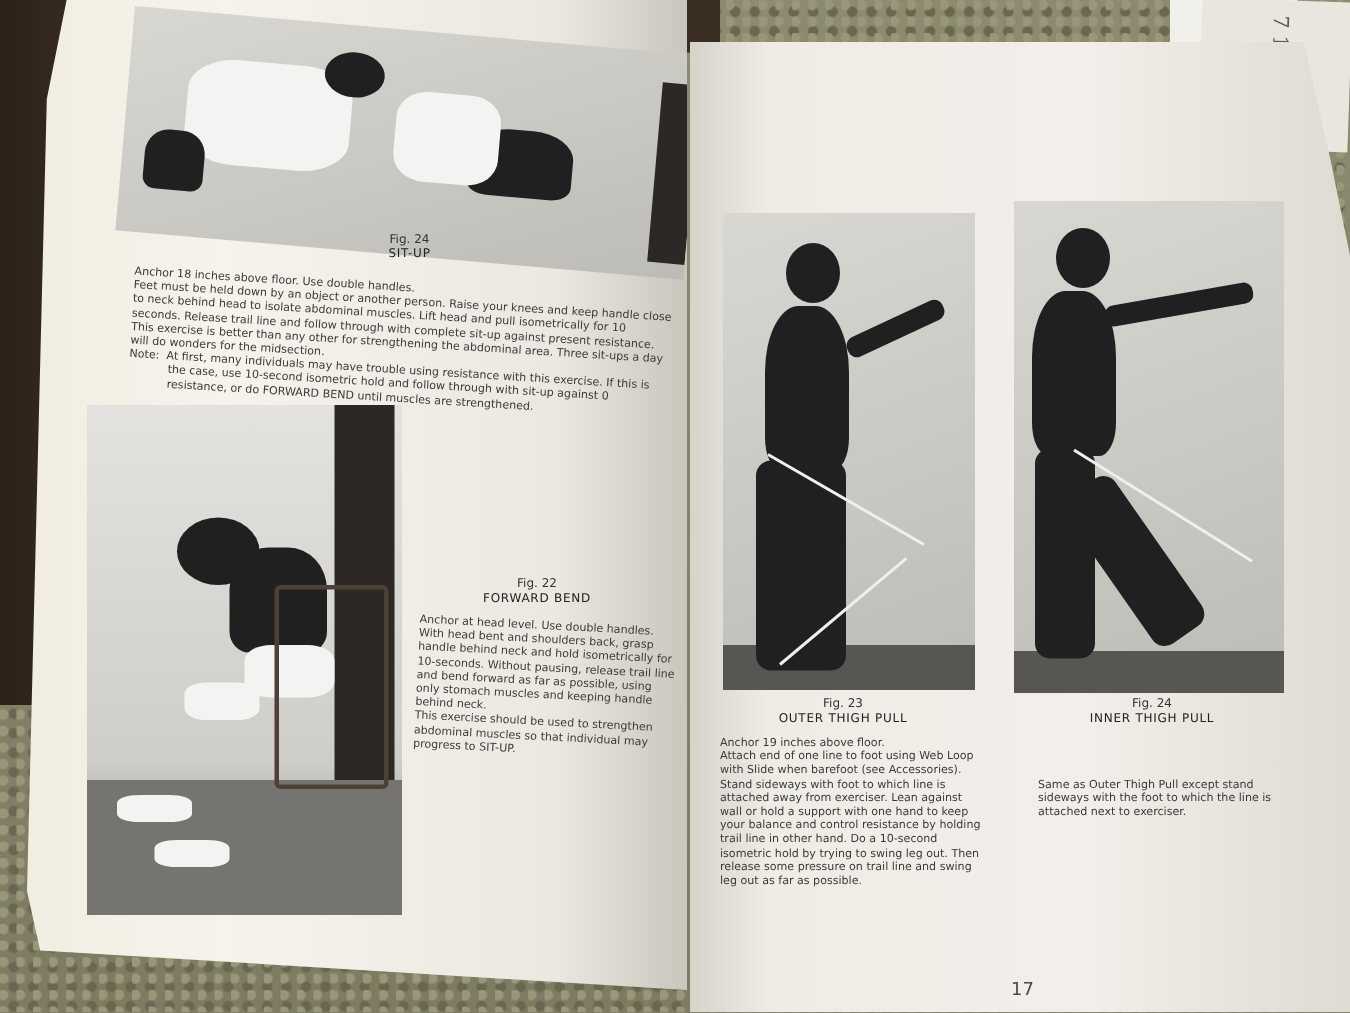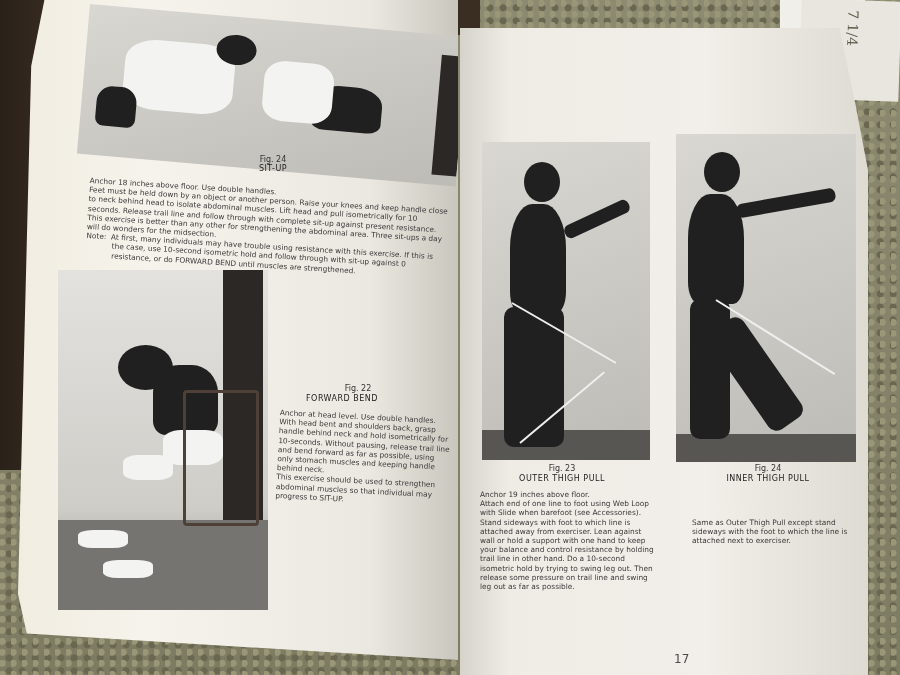--- a/index.html
+++ b/index.html
@@ -35,21 +35,21 @@
     position:absolute; left:780px; top:0; width:85px; height:40px; background:#f1efe9;
   }
   
   .page-left {
     position:absolute; left:18px; top:0; width:440px; height:660px;
     background: linear-gradient(90deg,#f1ede1 0%, #f6f3ec 30%, #ebe8e1 80%, #c9c6bd 100%);
     clip-path: polygon(6% 0, 100% 0, 100% 100%, 2% 96%, 0 90%, 3% 10%);
     box-shadow: 0 0 6px rgba(0,0,0,.4);
   }
   .page-right {
-    position:absolute; left:460px; top:28px; width:408px; height:647px;
+    position:absolute; left:460px; top:28px; width:440px; height:647px;
     background: linear-gradient(90deg,#d6d3cb 0%, #efece6 12%, #f2efea 60%, #dedbd3 100%);
     clip-path: polygon(0 0, 93% 0, 97% 12%, 100% 22%, 100% 100%, 0 100%);
   }
   .photo {
     position:absolute; overflow:hidden;
     background: linear-gradient(160deg,#d9d7d2,#bdbbb6);
   }
   .photo .figure-dark { position:absolute; background:#202020; border-radius:40% 40% 20% 20%; }
   .photo .figure-light { position:absolute; background:#f3f3f1; border-radius:30%; }
   .photo .floor { position:absolute; left:0; right:0; bottom:0; background:#585652; }
@@ -100,21 +100,21 @@
     <div class="floor" style="height:90px; background:#767470;"></div>
     <div class="figure-dark" style="left:60px; top:75px; width:55px; height:45px; border-radius:50%;"></div>
     <div class="figure-dark" style="left:95px; top:95px; width:65px; height:70px;"></div>
     <div class="figure-light" style="left:105px; top:160px; width:60px; height:35px;"></div>
     <div class="figure-light" style="left:65px; top:185px; width:50px; height:25px;"></div>
     <div style="position:absolute; left:125px; top:120px; width:70px; height:130px; border:3px solid #4e4036; border-radius:4px;"></div>
     <div class="figure-light" style="left:20px; top:260px; width:50px; height:18px;"></div>
     <div class="figure-light" style="left:45px; top:290px; width:50px; height:18px;"></div>
   </div>
   <div class="caption-fig" style="left:310px; top:384px; width:60px;">Fig. 22</div>
-  <div class="caption-title" style="left:274px; top:394px; width:100px;">FORWARD BEND</div>
+  <div class="caption-title" style="left:290px; top:394px; width:100px;">FORWARD BEND</div>
   <div class="body-text" style="left:262px; top:408px; width:172px; transform:rotate(3deg); transform-origin:0 0;">
     <p>Anchor at head level. Use double handles. With head bent and shoulders back, grasp handle behind neck and hold isometrically for 10-seconds. Without pausing, release trail line and bend forward as far as possible, using only stomach muscles and keeping handle behind neck.</p>
     <p>This exercise should be used to strengthen abdominal muscles so that individual may progress to SIT-UP.</p>
   </div>
   <div class="page-num" style="left:218px; top:630px;">16</div>
 </div>
 
 <div class="page-right">
   <div class="photo" style="left:22px; top:114px; width:168px; height:318px;">
     <div class="floor" style="height:30px;"></div>

